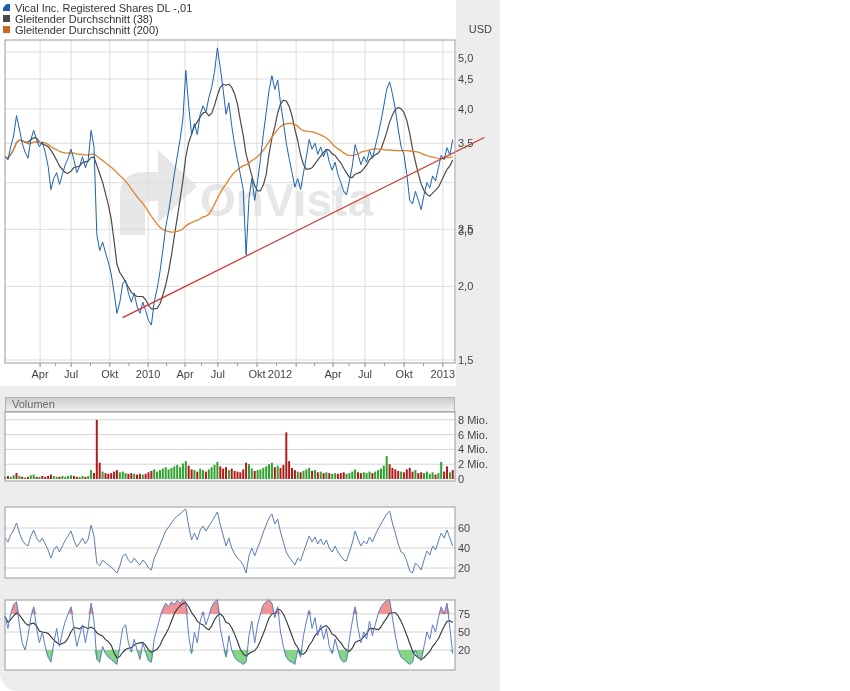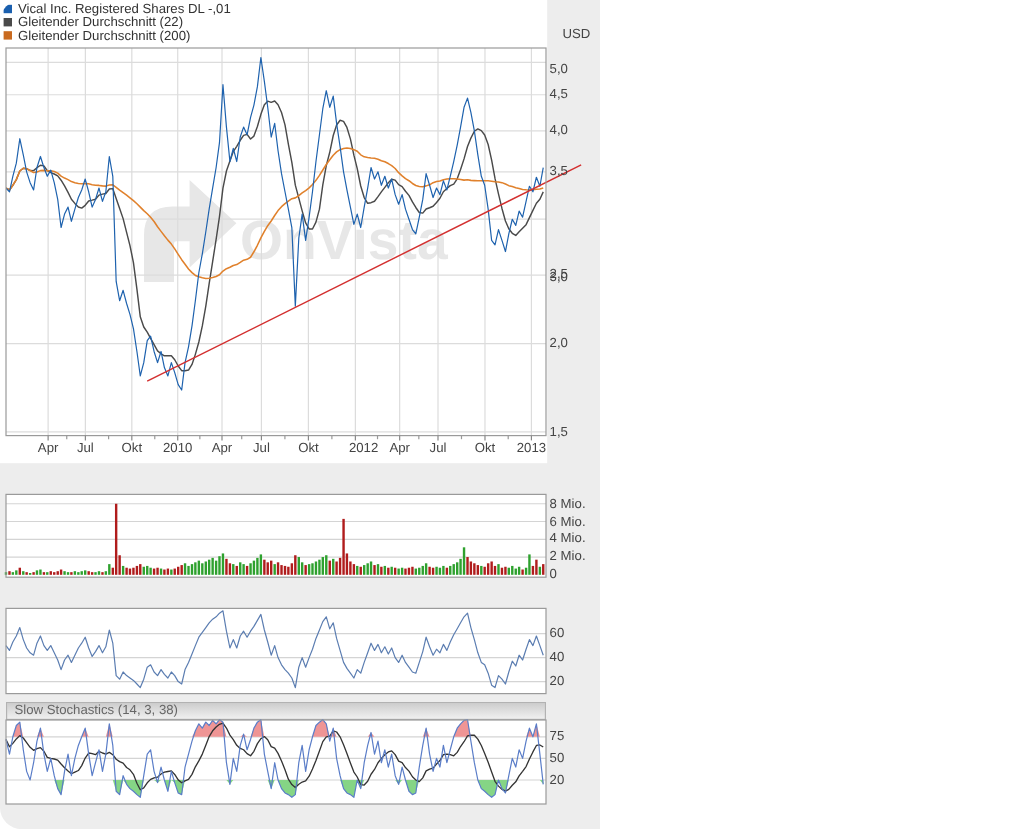--- a/index.html
+++ b/index.html
@@ -25,31 +25,31 @@
   <div class="widget">
     <div class="white-top"></div>
 
     <div class="legend" id="legend">
         <div class="legend-row">
           <span class="swatch" style="background: rgb(26, 95, 174);"></span>
           <span>Vical Inc. Registered Shares DL -,01</span>
         </div>
         <div class="legend-row">
           <span class="swatch" style="background: rgb(74, 74, 74);"></span>
-          <span>Gleitender Durchschnitt (22)</span>
+          <span>Gleitender Durchschnitt (38)</span>
         </div>
         <div class="legend-row">
           <span class="swatch" style="background: rgb(201, 106, 31);"></span>
           <span>Gleitender Durchschnitt (200)</span>
         </div>
       </div>
     <div class="usd lab">USD</div>
 
-    <div class="panel-header" id="hdr-sto">
-      <span>Slow Stochastics (14, 3, 38)</span>
+    <div class="panel-header" id="hdr-vol">
+      <span>Volumen</span>
     </div>
 
     <svg id="chart-svg" width="500" height="691">
         <defs>
           <clipPath id="clipMain">
             <rect x="5" y="40" width="450" height="323"></rect>
           </clipPath>
         </defs>
         <rect x="5" y="40" width="450" height="323" fill="#fff"></rect>
         <rect x="5" y="412" width="450" height="69" fill="#fff"></rect>
@@ -318,21 +318,21 @@
         <div class="lab" style="left: 458px; top: 223.307px;">2,5</div>
         <div class="lab" style="left: 458px; top: 280.387px;">2,0</div>
         <div class="lab" style="left: 458px; top: 353.976px;">1,5</div>
         <div class="lab xlab" style="top: 368px; left: 40.1px;">Apr</div>
         <div class="lab xlab" style="top: 368px; left: 71.15px;">Jul</div>
         <div class="lab xlab" style="top: 368px; left: 109.85px;">Okt</div>
         <div class="lab xlab" style="top: 368px; left: 148.1px;">2010</div>
         <div class="lab xlab" style="top: 368px; left: 185px;">Apr</div>
         <div class="lab xlab" style="top: 368px; left: 217.85px;">Jul</div>
         <div class="lab xlab" style="top: 368px; left: 257px;">Okt</div>
-        <div class="lab xlab" style="top: 368px; left: 303px;">2012</div>
+        <div class="lab xlab" style="top: 368px; left: 280px;">2012</div>
         <div class="lab xlab" style="top: 368px; left: 333.05px;">Apr</div>
         <div class="lab xlab" style="top: 368px; left: 365px;">Jul</div>
         <div class="lab xlab" style="top: 368px; left: 404.15px;">Okt</div>
         <div class="lab xlab" style="top: 368px; left: 442.85px;">2013</div>
         <div class="lab" style="left: 458px; top: 413.8px;">8 Mio.</div>
         <div class="lab" style="left: 458px; top: 428.6px;">6 Mio.</div>
         <div class="lab" style="left: 458px; top: 443.4px;">4 Mio.</div>
         <div class="lab" style="left: 458px; top: 458.2px;">2 Mio.</div>
         <div class="lab" style="left: 458px; top: 473px;">0</div>
         <div class="lab" style="left: 458px; top: 522px;">60</div>

